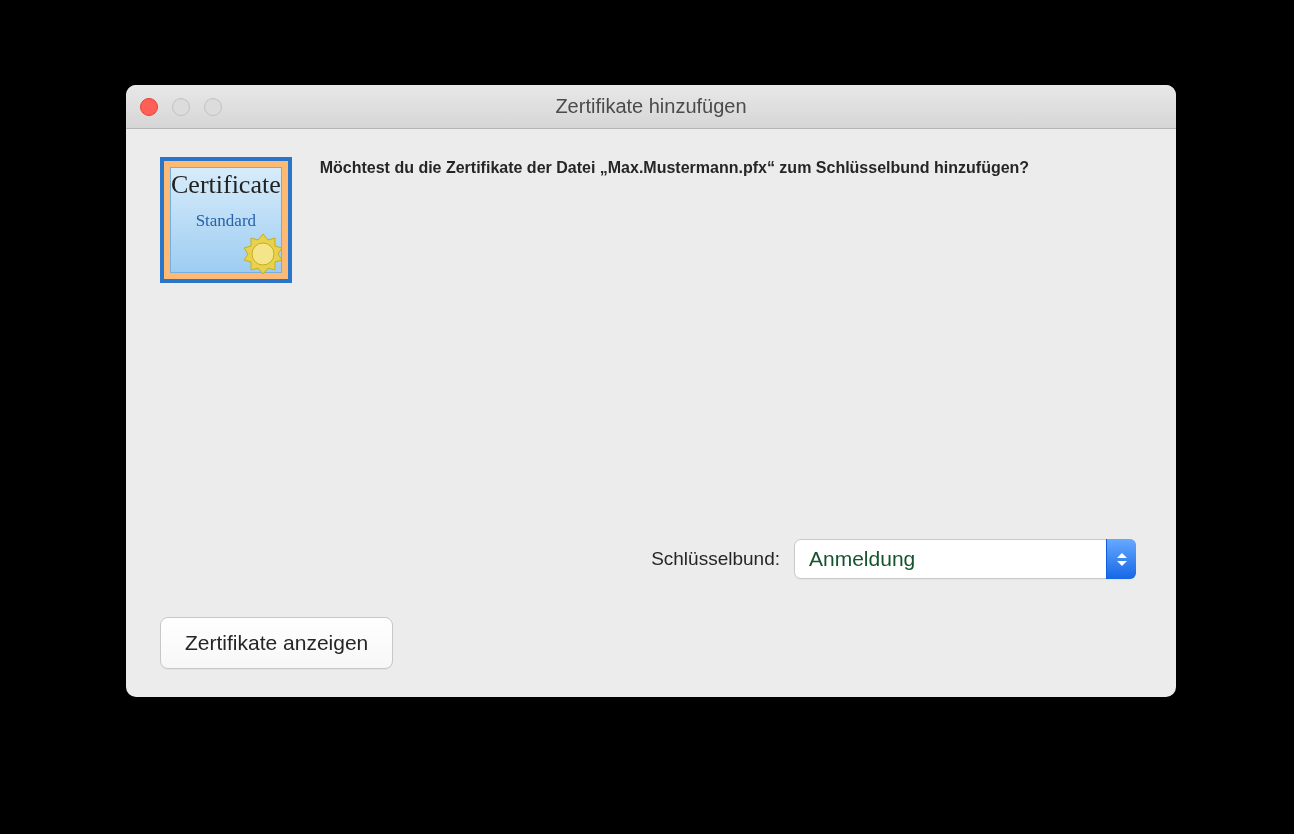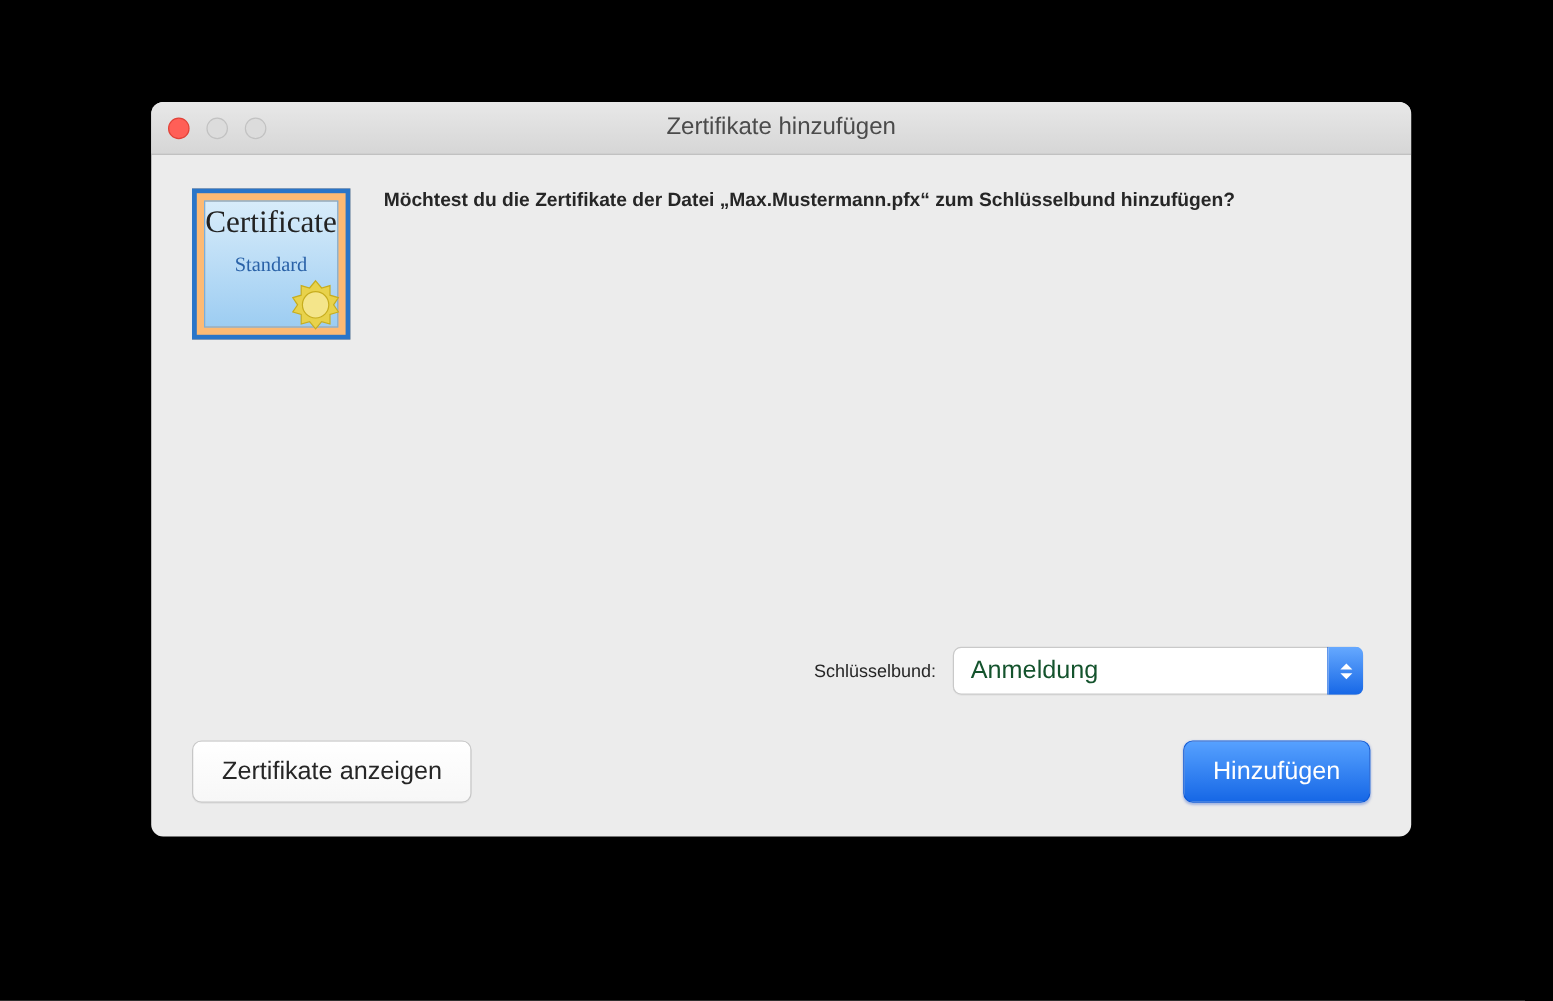--- a/index.html
+++ b/index.html
@@ -119,21 +119,21 @@
     .spacer { flex: 1; }
     .select-row {
       display: flex;
       align-items: center;
       justify-content: flex-end;
       gap: 14px;
       margin-bottom: 38px;
       padding-right: 6px;
     }
     .select-label {
-      font-size: 15px;
+      font-size: 19px;
       color: #262626;
       margin-left: 27px;
     }
     .select {
       position: relative;
       width: 342px;
       height: 40px;
       background: #fff;
       border: 1px solid #c9c9c9;
       border-radius: 7px;
@@ -241,17 +241,16 @@
         <div class="select-stepper">
           <div class="chev chev-up"></div>
           <div class="chev chev-down"></div>
         </div>
       </div>
     </div>
 
     <div class="button-row">
       <div class="btn btn-default">Zertifikate anzeigen</div>
       <div class="btn-group-right">
-        <div class="btn btn-primary">Hinzufügen</div>
       </div>
     </div>
   </div>
 </div>
 
 </body></html>

